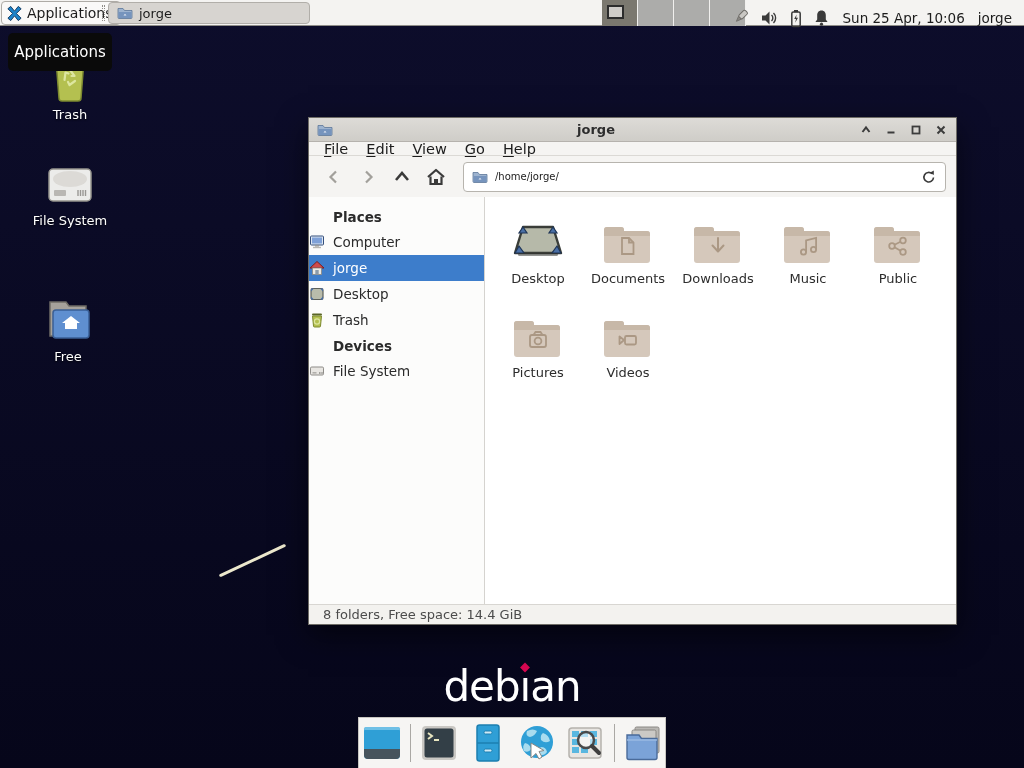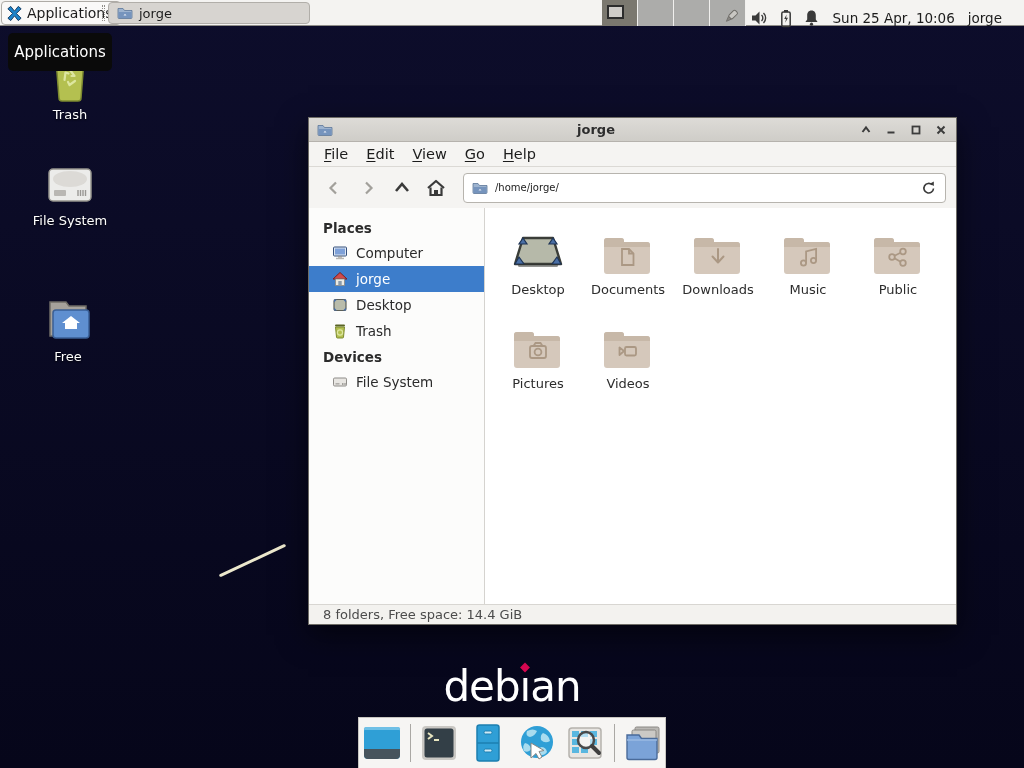--- a/index.html
+++ b/index.html
@@ -10,21 +10,21 @@
   .panel { position:absolute; left:0; top:0; width:1024px; height:26px; background:#f4f3f1; border-bottom:1px solid #8f8d88; display:flex; align-items:center; z-index:30; }
   .app-button { position:absolute; left:1px; top:1px; height:24px; display:flex; align-items:center; gap:4px; padding:0 7px 0 4px; background:#faf9f8; border:1px solid #aeaba6; border-radius:4px; cursor:default; }
   .app-button span { font-size:14px; color:#1c1c1c; }
   .panel-handle { position:absolute; left:102px; top:5px; width:3px; height:16px; border-left:1px dotted #8f8d88; border-right:1px dotted #8f8d88; }
   .task-button { position:absolute; left:108px; top:2px; width:202px; height:22px; display:flex; align-items:center; gap:6px; padding:0 8px; background:#d7d4d0; border:1px solid #b1aea9; border-radius:4px; }
   .task-button span { font-size:13px; color:#1c1c1c; }
   .ws-switcher { position:absolute; left:602px; top:0; height:26px; display:flex; background:#f4f3f1; }
   .ws-cell { width:36px; height:26px; background:#acacaa; border-right:1px solid #f1f0ee; position:relative; }
   .ws-cell.active { background:#7b786f; }
   .ws-win { position:absolute; left:5px; top:5px; width:17px; height:14px; background:#cfccc8; border:2px solid #2c2c2c; }
-  .tray { position:absolute; right:22px; top:0; height:36px; display:flex; align-items:center; gap:9px; }
+  .tray { position:absolute; right:12px; top:0; height:36px; display:flex; align-items:center; gap:9px; }
   .tray .clock, .tray .user { font-size:13.5px; color:#1c1c1c; padding-left:4px; }
   .tray-ic { display:block; }
 
   
   .tooltip { position:absolute; left:8px; top:33px; width:104px; height:38px; background:#0a0a0a; border-radius:5px; color:#fff; font-size:15px; display:flex; align-items:center; justify-content:center; z-index:40; }
 
   
   .desk-icon { position:absolute; width:96px; display:flex; flex-direction:column; align-items:center; z-index:5; }
   .desk-icon .lbl { margin-top:5px; font-size:13px; color:#ffffff; text-shadow:0 1px 2px rgba(0,0,0,.9); }
   .di-trash { left:22px; top:50px; }
@@ -32,31 +32,31 @@
   .di-home { left:20px; top:296px; }
 
   .artifact { position:absolute; left:216px; top:559px; width:73px; height:3px; background:#ece8cd; transform:rotate(-25deg); border-radius:2px; z-index:4; }
 
   
   .window { position:absolute; left:308px; top:117px; width:649px; height:508px; background:#f5f4f2; border:1px solid #6e6c66; box-shadow:0 10px 28px rgba(0,0,0,.55); display:flex; flex-direction:column; z-index:20; }
   .titlebar { height:24px; background:linear-gradient(#dddbd7,#cfcdc8); display:flex; align-items:center; padding:0 8px; border-bottom:1px solid #b5b2ad; }
   .titlebar .title { flex:1; text-align:center; font-size:13px; font-weight:bold; color:#2d2d2d; }
   .win-btns { display:flex; align-items:center; gap:11px; }
   .win-btn { display:flex; align-items:center; justify-content:center; width:14px; height:14px; }
-  .menubar { height:25px; display:flex; align-items:center; padding:0 6px; background:#f5f4f2; border-bottom:1px solid #dbd9d5; }
+  .menubar { height:14px; display:flex; align-items:center; padding:0 6px; background:#f5f4f2; border-bottom:1px solid #dbd9d5; }
   .menu-item { padding:3px 9px; font-size:14.5px; color:#1c1c1c; }
   .menu-item .mn { text-decoration:underline; text-underline-offset:2px; }
   .toolbar { height:41px; display:flex; align-items:center; padding:0 10px; gap:4px; }
   .tool-btn { width:30px; height:30px; display:flex; align-items:center; justify-content:center; border-radius:3px; }
   .pathbar { flex:1; height:30px; margin-left:8px; background:#ffffff; border:1px solid #b7b4ae; border-radius:4px; display:flex; align-items:center; padding:0 8px; gap:7px; }
   .pathbar .path-text { flex:1; font-size:10px; color:#1a1a1a; }
   .win-body { flex:1; display:flex; min-height:0; }
   .sidebar { width:176px; background:#fcfcfb; border-right:1px solid #d5d3cf; padding-top:7px; }
-  .sb-header { font-size:13.5px; font-weight:bold; color:#2b2b2b; padding:5px 8px 4px 14px; }
-  .sb-item { height:26px; display:flex; align-items:center; gap:8px; padding-left:23px; font-size:13.5px; color:#2b2b2b; }
+  .sb-header { font-size:13.5px; font-weight:bold; color:#2b2b2b; padding:5px 8px 4px 24px; }
+  .sb-item { height:26px; display:flex; align-items:center; gap:8px; font-size:13.5px; color:#2b2b2b; }
   .sb-item.selected { background:#3d7dcb; color:#ffffff; }
   .files { flex:1; background:#ffffff; padding:12px 0 0 8px; display:flex; flex-wrap:wrap; align-content:flex-start; }
   .file-item { width:90px; height:94px; display:flex; flex-direction:column; align-items:center; }
   .file-item .ic { height:56px; display:flex; align-items:flex-end; }
   .file-item .lbl { margin-top:6px; font-size:13px; color:#2d2d2d; }
   .statusbar { height:20px; background:#f3f2ef; border-top:1px solid #d8d6d2; display:flex; align-items:center; padding-left:14px; font-size:13px; color:#4c4c4c; }
 
   
   .debian { position:absolute; left:0; top:662px; width:1024px; text-align:center; color:#ffffff; font-size:42px; font-weight:500; letter-spacing:-1px; z-index:3; }
   .debian .iwrap { position:relative; display:inline-block; }

